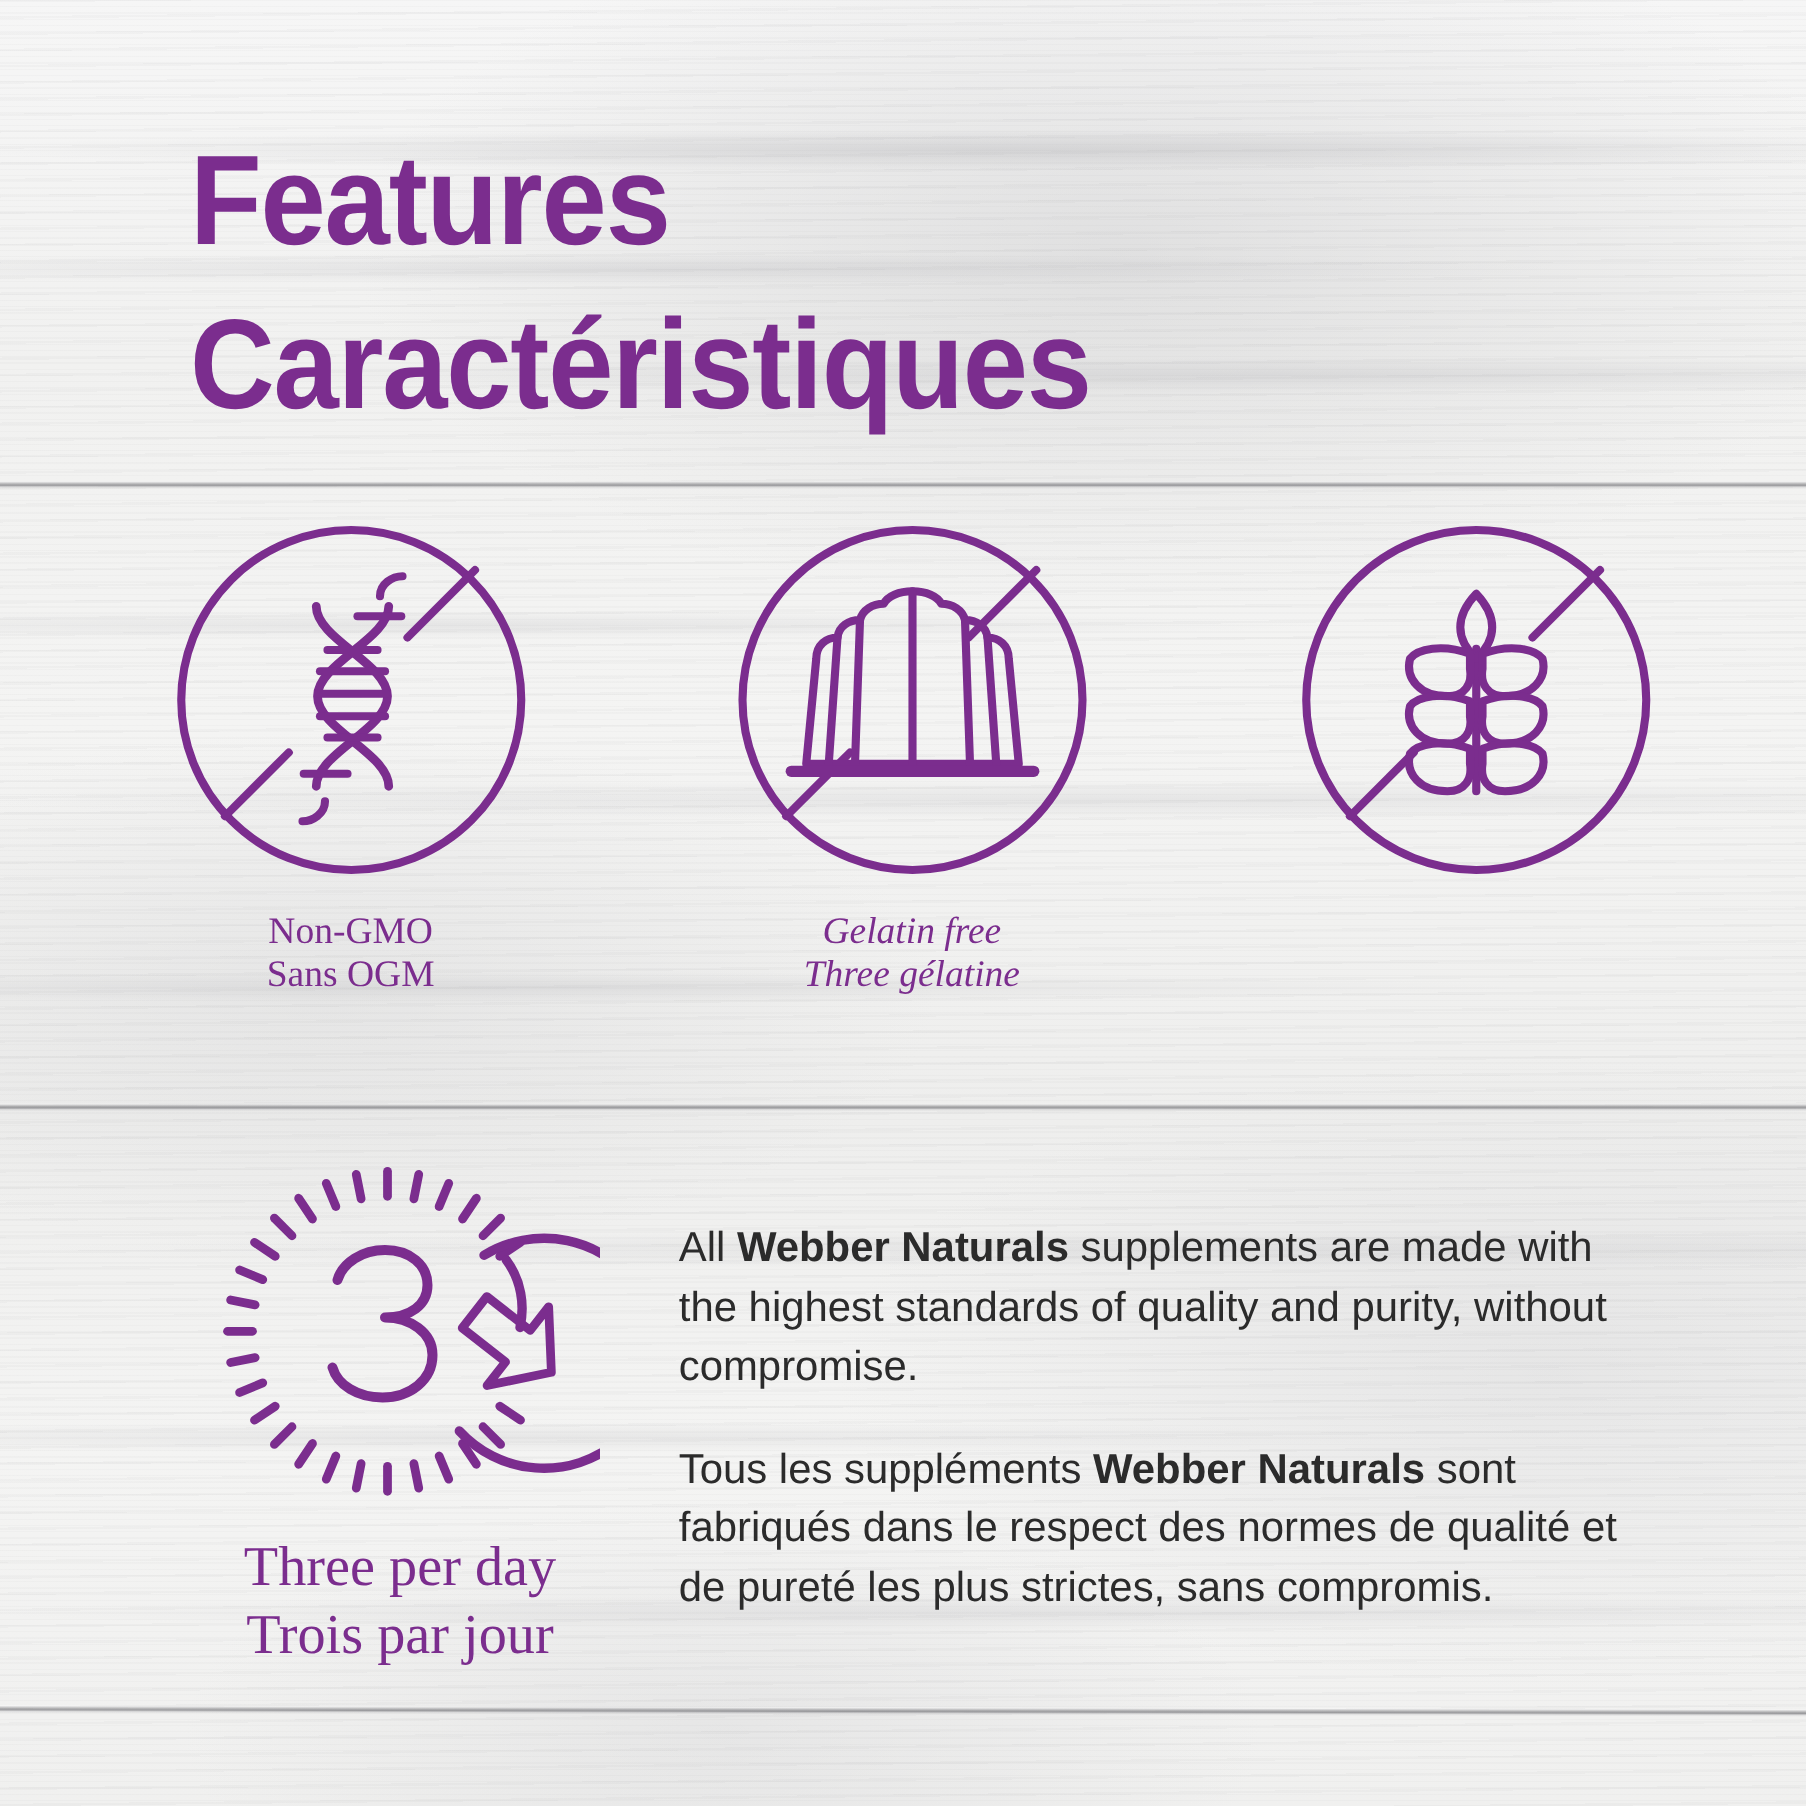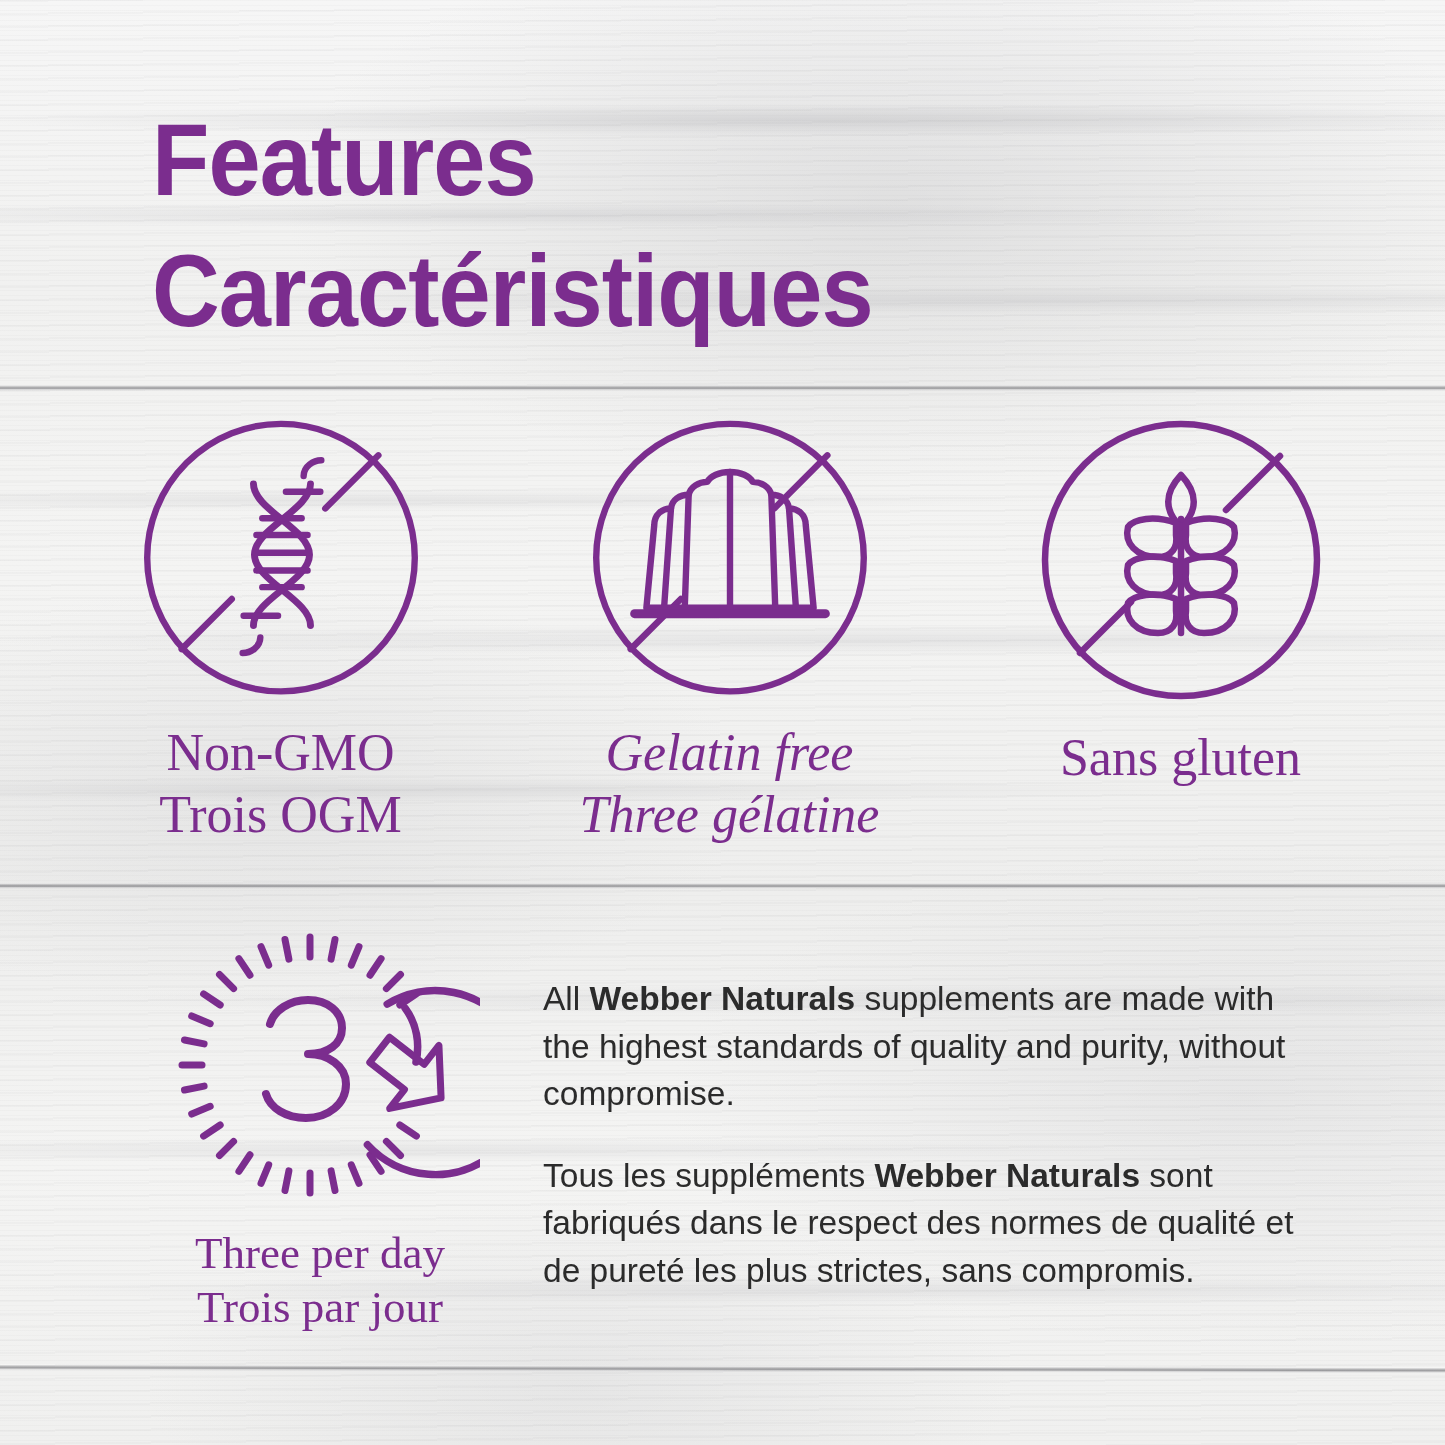--- a/index.html
+++ b/index.html
@@ -95,21 +95,21 @@
     width:441px; display:flex; flex-direction:column; align-items:center;
   }
   #features-row .feature-cell:nth-child(1){ margin-left:60px; }
   #features-row .feature-cell:nth-child(2){ margin-left:8px;font-style:italic; }
   #features-row .feature-cell:nth-child(3){ margin-left:10px; }
   .badge-svg{ display:block; }
   .feature-label{
     margin-top:22px;
     color:#7B2D8E;
     font-family:"Liberation Serif", serif;
-    font-size:52px;
+    font-size:30px;
     line-height:1.18;
     text-align:center;
     white-space:nowrap;
   }
   .feature-label .l2{ display:block; }
 
   
   #dosage-block{
     position:absolute; left:120px; top:920px; width:400px;
     display:flex; flex-direction:column; align-items:center;
@@ -174,21 +174,21 @@
           <line x1="119" y1="140" x2="173" y2="140"></line>
           <line x1="120" y1="158" x2="172" y2="158"></line>
           <line x1="126" y1="175" x2="166" y2="175"></line>
 
           <line x1="150" y1="78" x2="185" y2="78"></line>
           <line x1="107" y1="204" x2="142" y2="204"></line>
         </g>
       </svg>
       <div class="feature-label">
         <span>Non-GMO</span>
-        <span class="l2">Trois OGM</span>
+        <span class="l2">Sans OGM</span>
       </div>
     </div>
 
     <div class="feature-cell">
       <svg class="badge-svg" width="290" height="290" viewBox="0 0 290 290">
         <g fill="none" stroke="#7B2D8E" stroke-width="6.5" stroke-linecap="round" stroke-linejoin="round">
           <circle cx="145" cy="145" r="136"></circle>
           <line x1="44" y1="238" x2="95" y2="187"></line>
           <line x1="190" y1="95" x2="244" y2="41"></line>
 
@@ -233,21 +233,20 @@
           <path d="M140 108 C118 100 98 104 92 112 C88 128 100 142 122 142 C136 142 142 132 140 120 Z"></path>
           <path d="M140 146 C118 138 98 142 92 150 C88 166 100 180 122 180 C136 180 142 170 140 158 Z"></path>
           <path d="M140 184 C118 176 98 180 92 188 C88 204 100 218 122 218 C136 218 142 208 140 196 Z"></path>
 
           <path d="M150 108 C172 100 192 104 198 112 C202 128 190 142 168 142 C154 142 148 132 150 120 Z"></path>
           <path d="M150 146 C172 138 192 142 198 150 C202 166 190 180 168 180 C154 180 148 170 150 158 Z"></path>
           <path d="M150 184 C172 176 192 180 198 188 C202 204 190 218 168 218 C154 218 148 208 150 196 Z"></path>
         </g>
       </svg>
       <div class="feature-label">
-        <span class="l2">Sans gluten</span>
       </div>
     </div>
   </div>
 
   <div id="dosage-block">
     <svg width="320" height="300" viewBox="0 0 320 300">
       <g fill="none" stroke="#7B2D8E" stroke-linecap="round" stroke-linejoin="round">
 
         <g stroke-width="7" id="rays">
             <line x1="150.0" y1="37.0" x2="150.0" y2="17.0"></line>

